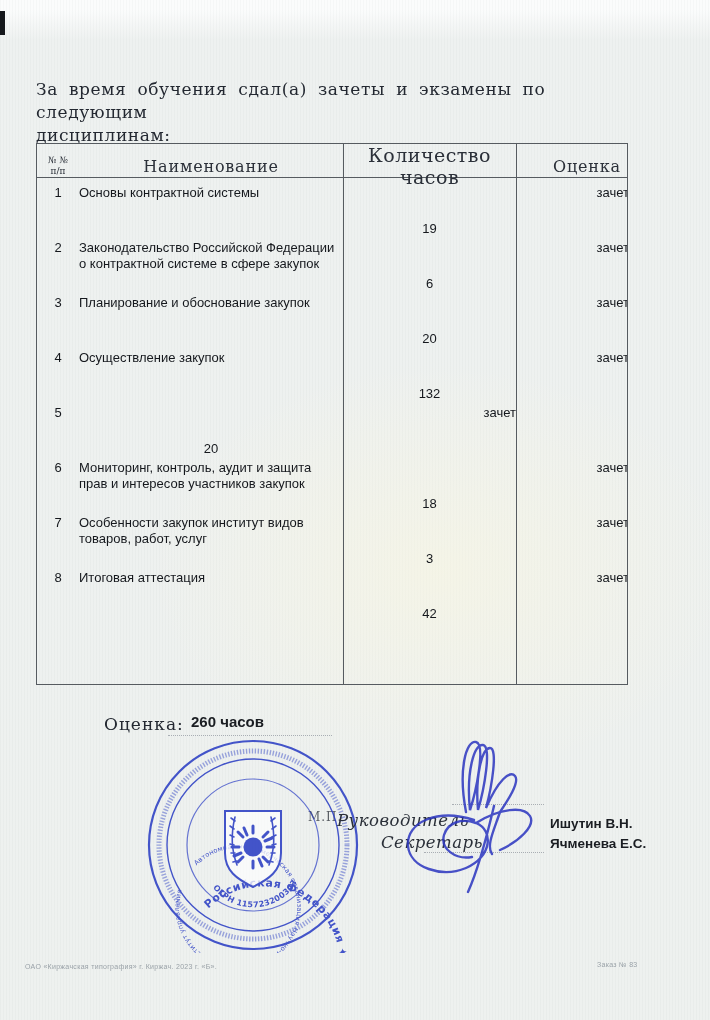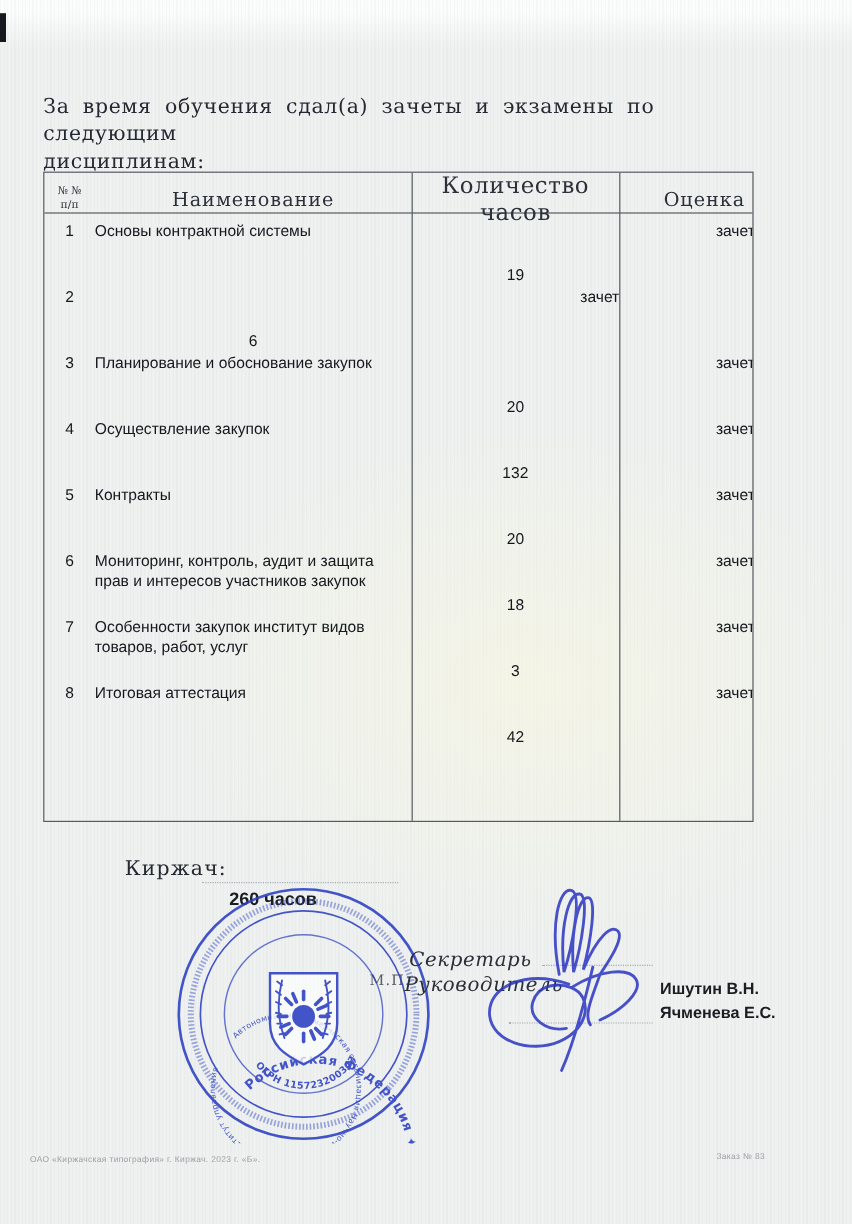--- a/index.html
+++ b/index.html
@@ -54,35 +54,35 @@
   .c-hours { text-align:center;margin-top:36px; }
   .c-grade { text-align:right; }
 
   
   .total-label {
     position:absolute; left:104px; top:714px;
     font-family:"DejaVu Serif", serif; font-size:17px; letter-spacing:1px; color:#232831;
   }
   .total-value {
     position:absolute; left:191px; top:713px;
-    font-size:15px; font-weight:bold; color:#1a1d22;margin-top:28px;
+    font-size:15px; font-weight:bold; color:#1a1d22;
   }
   .total-line { position:absolute; left:168px; top:714px; width:164px; height:22px; border-bottom:1px dotted #a9aeb4; }
 
   
   .mp-label {
     position:absolute; left:263px; top:810px; z-index:1;
     font-family:"DejaVu Serif", serif; font-size:12px; color:rgba(50,55,62,0.8); letter-spacing:1px;margin-left:45px;
   }
   .role {
     position:absolute; font-family:"DejaVu Serif", serif; font-style:italic;
     font-size:16.5px; color:#2a2f38; letter-spacing:0.5px; z-index:3;
   }
   .role-1 { left:337px; top:811px; }
-  .role-2 { left:341px; top:790px; }
+  .role-2 { left:341px; top:833px;padding-left:40px; }
   .sig-name { position:absolute; font-size:13.5px; font-weight:bold; color:#1a1d22; z-index:3; }
   .name-1 { left:550px; top:816px; }
   .name-2 { left:550px; top:836px; }
   .sig-line { position:absolute; height:18px; border-bottom:1px dotted #a9aeb4; z-index:2; }
   .line-1 { left:452px; top:787px; width:92px; }
   .line-2 { left:424px; top:835px; width:120px; }
 
   .stamp-svg { position:absolute; left:145px; top:737px; width:216px; height:216px; z-index:2; opacity:0.88; }
   .sig-svg { position:absolute; left:380px; top:700px; width:210px; height:210px; z-index:4; }
 
@@ -118,38 +118,38 @@
 
     <div class="tbody">
       <div class="trow">
         <div class="c-num">1</div>
         <div class="c-name">Основы контрактной системы</div>
         <div class="c-hours">19</div>
         <div class="c-grade">зачет</div>
       </div>
       <div class="trow">
         <div class="c-num">2</div>
+        <div class="c-name">Законодательство Российской Федерации о контрактной системе в сфере закупок</div>
         <div class="c-hours">6</div>
         <div class="c-grade">зачет</div>
       </div>
       <div class="trow">
         <div class="c-num">3</div>
         <div class="c-name">Планирование и обоснование закупок</div>
         <div class="c-hours">20</div>
         <div class="c-grade">зачет</div>
       </div>
       <div class="trow">
         <div class="c-num">4</div>
         <div class="c-name">Осуществление закупок</div>
         <div class="c-hours">132</div>
         <div class="c-grade">зачет</div>
       </div>
       <div class="trow">
         <div class="c-num">5</div>
-        <div class="c-name">Контракты</div>
         <div class="c-hours">20</div>
         <div class="c-grade">зачет</div>
       </div>
       <div class="trow">
         <div class="c-num">6</div>
         <div class="c-name">Мониторинг, контроль, аудит и защита прав и интересов участников закупок</div>
         <div class="c-hours">18</div>
         <div class="c-grade">зачет</div>
       </div>
       <div class="trow">
@@ -160,21 +160,21 @@
       </div>
       <div class="trow">
         <div class="c-num">8</div>
         <div class="c-name">Итоговая аттестация</div>
         <div class="c-hours">42</div>
         <div class="c-grade">зачет</div>
       </div>
     </div>
   </div>
 
-  <div class="total-label">Киржач:</div>
+  <div class="total-label">Оценка:</div>
   <div class="total-value">260 часов</div>
   <div class="total-line"></div>
 
   <div class="mp-label">М.П.</div>
 
   <svg class="stamp-svg" viewBox="0 0 216 216">
     <g stroke="#2c3fc4" fill="none">
       <circle cx="108" cy="108" r="104" stroke-width="2.2"></circle>
       <circle cx="108" cy="108" r="94" stroke-width="5" stroke-dasharray="1.4 1.6" opacity="0.5"></circle>
       <circle cx="108" cy="108" r="86" stroke-width="1.4"></circle>

